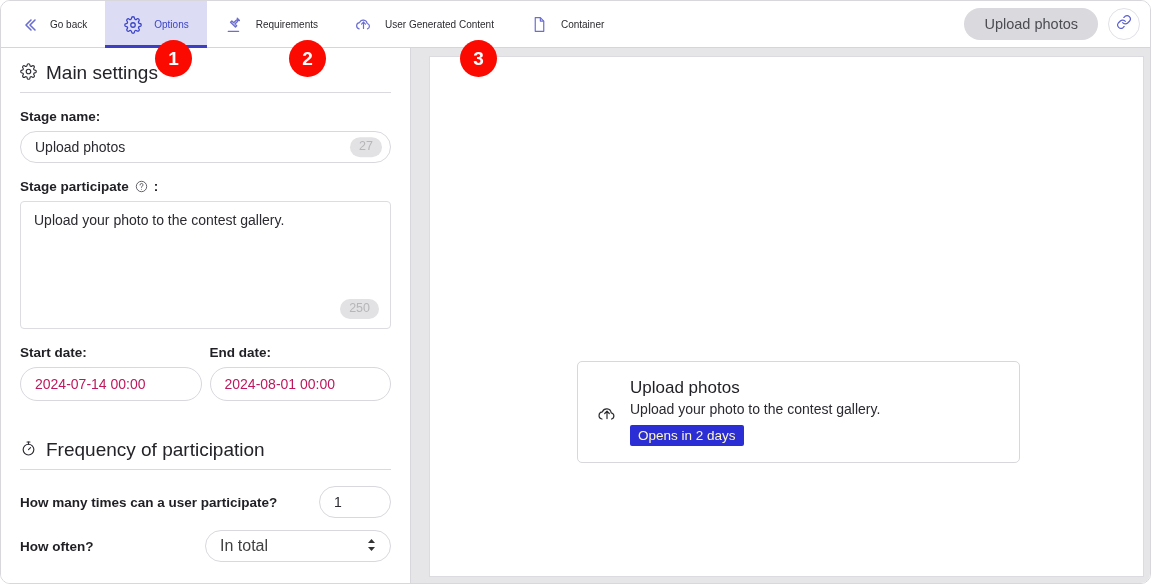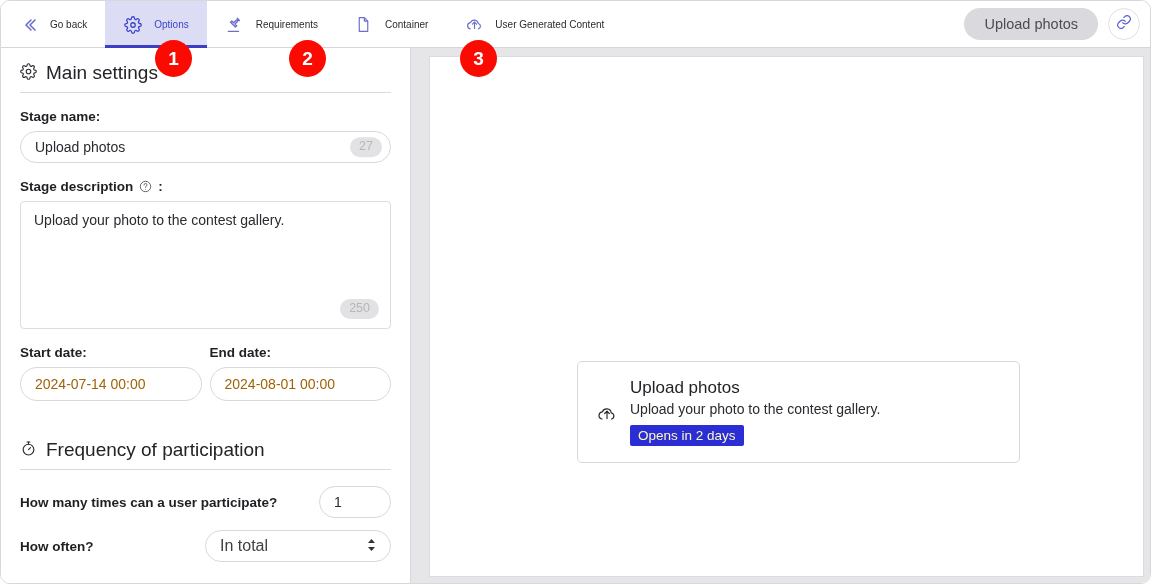--- a/index.html
+++ b/index.html
@@ -137,21 +137,21 @@
   .textarea-box .counter-badge { right: 11px; top: auto; bottom: 9px; transform: none; }
 
   .date-row { display: flex; gap: 8px; margin-bottom: 38px; }
   .date-col { flex: 1 1 0; }
   .date-input {
     width: 100%; height: 33px;
     border: 1px solid #d8d8de; border-radius: 17px;
     background: #fff;
     display: flex; align-items: center;
     padding: 16px 14px;
-    font-size: 14px; color: #a16207;
+    font-size: 14px; color: #be185d;
   }
 
   .freq-row {
     display: flex; align-items: center;
     margin-bottom: 12px;
   }
   .freq-label {
     font-size: 13.5px; font-weight: bold; color: #1f1f24;
   }
   .num-input {
@@ -239,37 +239,37 @@
         <svg width="18" height="18" viewBox="0 0 20 20" fill="none" stroke="#6b6ecf" stroke-width="1.5" stroke-linecap="round" stroke-linejoin="round">
           <path d="M13.5 2.5c1.2 1.2 1.2 2.6 0 3.8l-2.6 2.6 2 2-1.4 1.4-5.4-5.4 1.4-1.4 2 2 2.6-2.6c1.2-1.2 2.6-1.2 3.8 0z" transform="translate(-1,0)"></path>
           <line x1="2.5" y1="17" x2="14" y2="17"></line>
         </svg>
       </span>
       <span>Requirements</span>
     </div>
 
     <div class="tab">
       <span class="ico">
-        <svg width="17" height="17" viewBox="0 0 20 20" fill="none" stroke="#6b6ecf" stroke-width="1.4" stroke-linejoin="round">
-          <path d="M5 2h6l4 4v12H5z"></path>
-            <polyline points="11,2 11,6 15,6"></polyline>
-        </svg>
-      </span>
-      <span>Container</span>
-    </div>
-
-    <div class="tab">
-      <span class="ico">
         <svg width="19" height="19" viewBox="0 0 24 24" fill="none" stroke="#6b6ecf" stroke-width="1.5" stroke-linecap="round" stroke-linejoin="round">
           <path d="M6.5 17.5A4 4 0 0 1 7 9.6a5 5 0 0 1 9.6 1.1A3.5 3.5 0 0 1 17 17.5"></path>
           <polyline points="9.5,11.5 12,9 14.5,11.5"></polyline>
           <line x1="12" y1="9" x2="12" y2="17"></line>
         </svg>
       </span>
       <span>User Generated Content</span>
+    </div>
+
+    <div class="tab">
+      <span class="ico">
+        <svg width="17" height="17" viewBox="0 0 20 20" fill="none" stroke="#6b6ecf" stroke-width="1.4" stroke-linejoin="round">
+          <path d="M5 2h6l4 4v12H5z"></path>
+            <polyline points="11,2 11,6 15,6"></polyline>
+        </svg>
+      </span>
+      <span>Container</span>
     </div>
 
     <div class="toolbar-spacer"></div>
 
     <div class="toolbar-right">
       <button class="pill-btn">Upload photos</button>
       <div class="link-btn">
         <span>
           <svg width="16" height="16" viewBox="0 0 24 24" fill="none" stroke="#5b5fd0" stroke-width="1.8" stroke-linecap="round">
             <path d="M10 13a5 5 0 0 0 7.5.5l3-3a5 5 0 0 0-7-7l-1.7 1.7"></path>
@@ -296,21 +296,21 @@
 
       <div class="field-label">
         <span>Stage name:</span>
       </div>
       <div class="text-input">
         <span>Upload photos</span>
         <span class="counter-badge">27</span>
       </div>
 
       <div class="field-label">
-        <span>Stage description</span>
+        <span>Stage participate</span>
         <span style="display:flex;align-items:center;">
           <svg width="13" height="13" viewBox="0 0 20 20" fill="none" stroke="#4a4a52" stroke-width="1.3">
             <circle cx="10" cy="10" r="8"></circle>
             <path d="M7.7 7.6a2.3 2.3 0 1 1 3 2.2c-.5.2-.7.6-.7 1.1v.4" stroke-linecap="round"></path>
             <circle cx="10" cy="14.1" r="0.75" fill="#4a4a52" stroke="none"></circle>
           </svg>
         </span>
         <span>:</span>
       </div>
       <div class="textarea-box">

